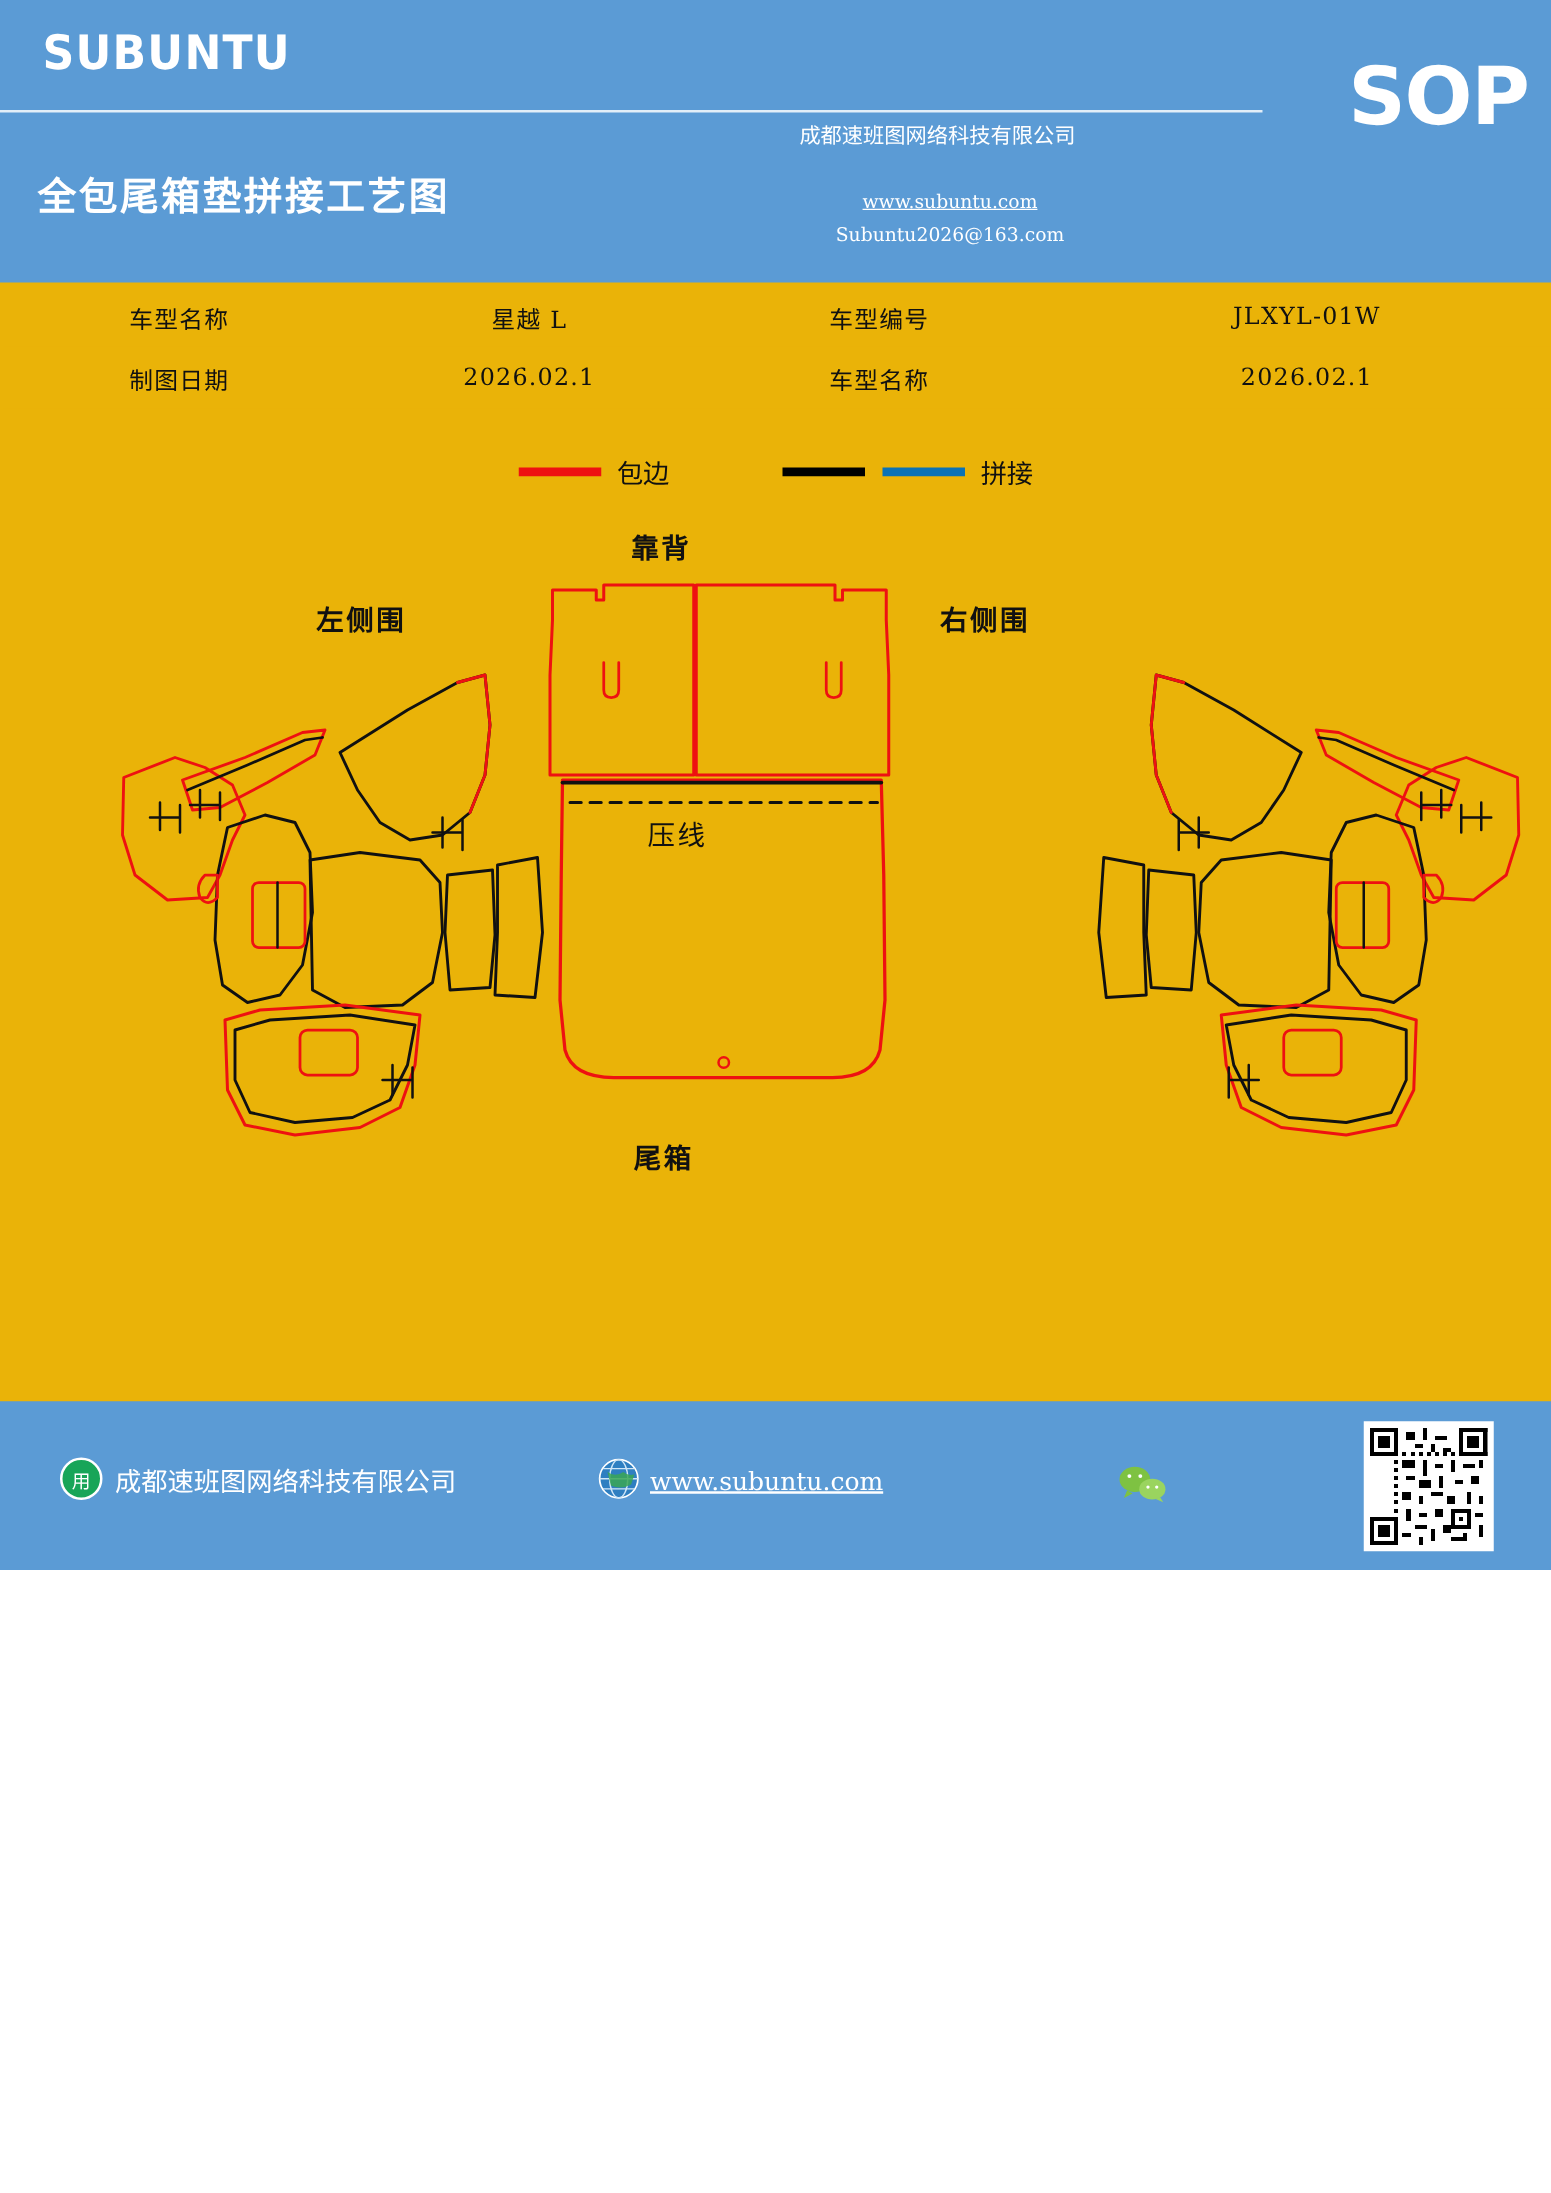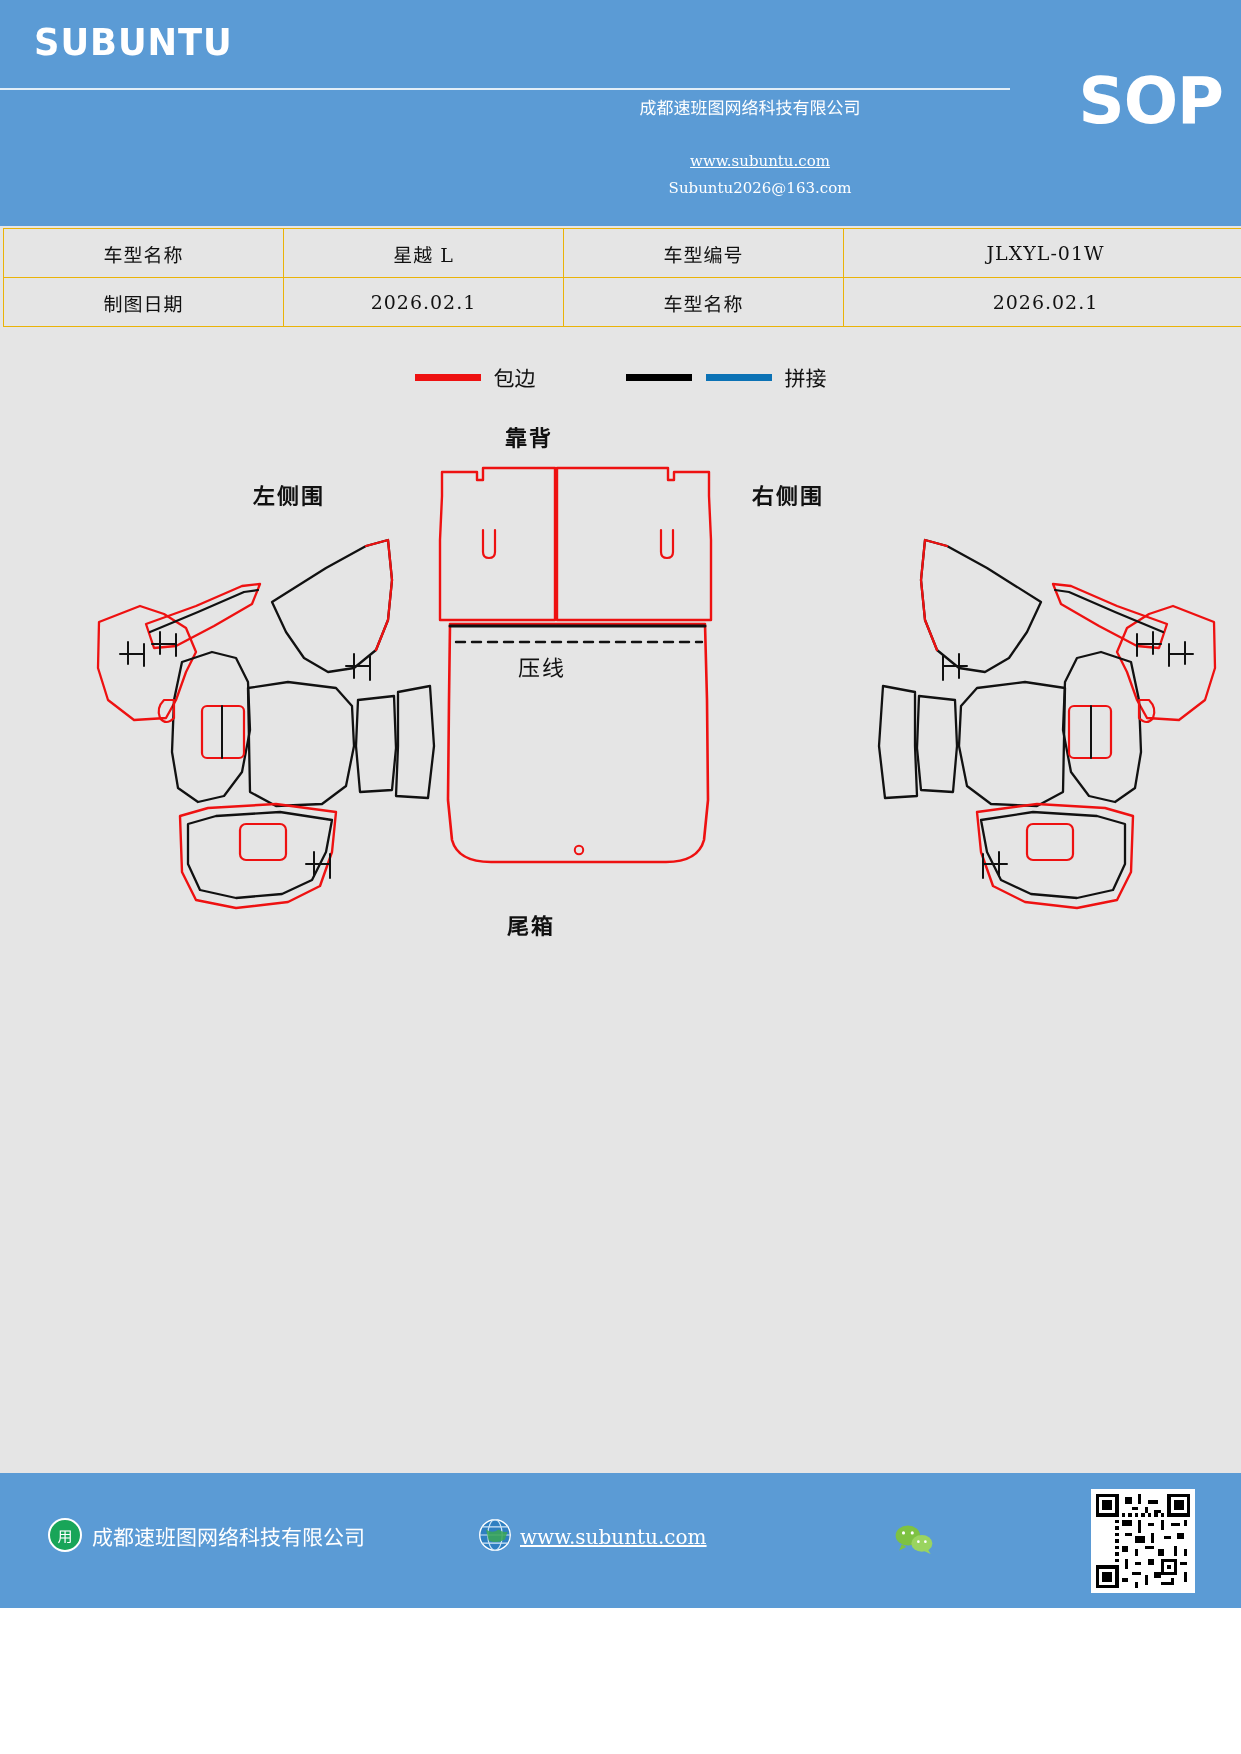--- a/index.html
+++ b/index.html
@@ -8,23 +8,23 @@
     padding: 0;
     background: #ffffff;
   }
   body {
     font-family: "Liberation Sans", "DejaVu Sans", sans-serif;
     color: #1a1a1a;
   }
   .page {
     position: relative;
     width: 1241px;
-    height: 1608px;
+    height: 1256px;
     margin: 0 auto;
-    background: #e5e5e5;
+    background: #eab308;
     overflow: hidden;
   }
 
   
   .header {
     position: absolute;
     left: 0; top: 0;
     width: 1241px;
     height: 226px;
     background: #5b9bd5;
@@ -55,21 +55,21 @@
     left: 30px; top: 132px;
     font-family: "DejaVu Sans", sans-serif;
     font-size: 31px;
     font-weight: bold;
     color: #ffffff;
     letter-spacing: 2px;
     white-space: nowrap;
   }
   .sop-badge {
     position: absolute;
-    right: 18px; top: 69px;
+    right: 18px; top: 46px;
     font-family: "DejaVu Sans", sans-serif;
     font-size: 64px;
     font-weight: bold;
     color: #ffffff;
     letter-spacing: -1px;
     line-height: 1;
     white-space: nowrap;
   }
   .company-header {
     position: absolute;
@@ -248,20 +248,21 @@
 </style>
 </head>
 <body>
 
 <div class="page">
 
   <div class="header">
     <div class="brand">SUBUNTU</div>
     <div class="header-rule"></div>
     <div class="company-header">成都速班图网络科技有限公司</div>
+    <div class="doc-title">全包尾箱垫拼接工艺图</div>
     <div class="sop-badge">SOP</div>
     <div class="web-link">www.subuntu.com</div>
     <div class="email">Subuntu2026@163.com</div>
   </div>
 
   <table class="info-table">
     <tbody>
       <tr>
         <td class="c1">车型名称</td>
         <td class="c2">星越 L</td>

